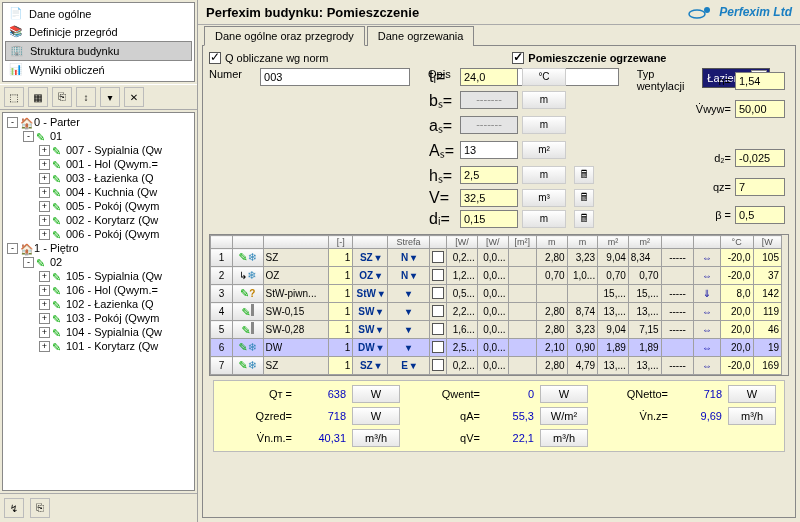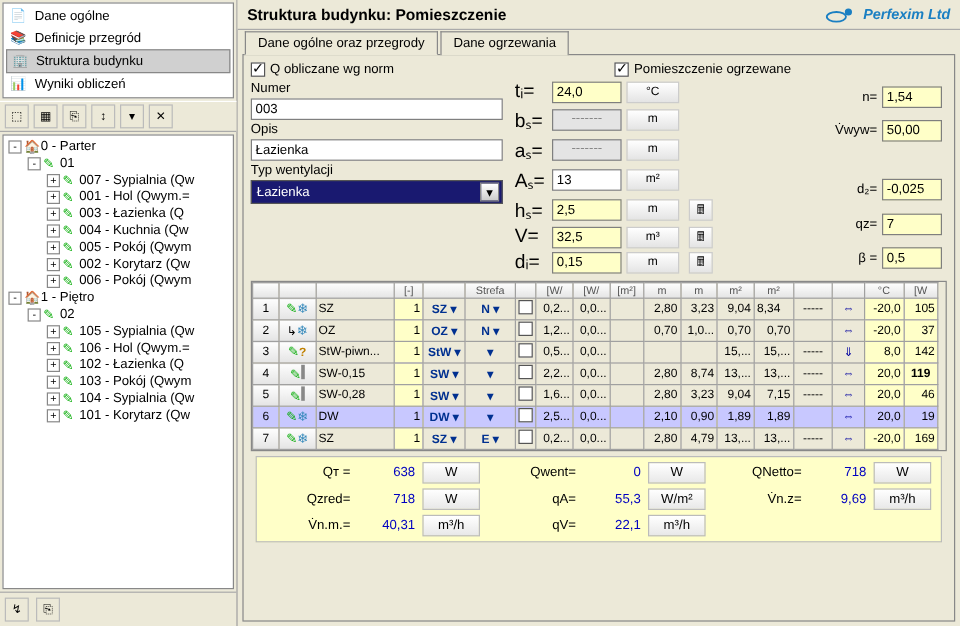--- a/index.html
+++ b/index.html
@@ -62,21 +62,21 @@
     background:#ece9d8; margin-right:2px; cursor:pointer;
     position:relative; top:1px;
   }
   .tab.active { background:#ece9d8; border-bottom:1px solid #ece9d8; z-index:2; }
   .tab-body {
     border:1px solid #888; margin:0 4px 4px 4px; padding:6px;
     flex:1; display:flex; flex-direction:column; overflow:hidden;
     background:#ece9d8;
   }
   .form-row { display:flex; gap:14px; }
-  .form-col { display:flex; flex-direction:column; gap:2px; }
+  .form-col { display:flex; gap:18px; }
   .chk { display:flex; align-items:center; gap:4px; }
   .lbl { font-size:11px; }
   .inp {
     background:#fff; border:1px solid #7f7f7f; height:18px; padding:1px 3px;
     font-size:11px;
   }
   .inp.yellow { background:#ffffc8; }
   .inp.gray { background:#e4e4e4; color:#888; text-align:center; }
   .unit-btn {
     width:44px; height:18px; border:1px solid #ccc;
@@ -265,42 +265,42 @@
       </div>
 
     <div class="left-bottom">
       <div class="tbtn">↯</div>
       <div class="tbtn">⎘</div>
     </div>
   </div>
 
   <div class="main">
     <div class="title-bar">
-      <span>Struktura budynku: Pomieszczenie</span>
+      <span>Perfexim budynku: Pomieszczenie</span>
       <span class="brand">
         <svg class="brand-logo" viewBox="0 0 28 16">
             <ellipse cx="10" cy="10" rx="8" ry="4" fill="none" stroke="#1a7fc2" stroke-width="1.5"></ellipse>
             <circle cx="20" cy="6" r="3" fill="#1a7fc2"></circle>
           </svg>
         <span>Perfexim Ltd</span>
       </span>
     </div>
 
     <div class="tabs">
       <div class="tab active">Dane ogólne oraz przegrody</div>
       <div class="tab">Dane ogrzewania</div>
     </div>
 
     <div class="tab-body">
       <div class="form-row" style="margin-bottom:4px;">
         <label class="chk">
           <span class="chkbox checked"></span>
           <span>Q obliczane wg norm</span>
         </label>
-        <label class="chk" style="margin-left:170px;">
+        <label class="chk" style="margin-left:170px;font-weight:bold;">
           <span class="chkbox checked"></span>
           <span>Pomieszczenie ogrzewane</span>
         </label>
       </div>
 
       <div style="display:flex; gap:10px;">
 
         <div class="form-col" style="width:210px;">
           <span class="lbl">Numer</span>
           <input class="inp" value="003" style="">
@@ -484,21 +484,21 @@
                 <td style="text-align: right;">2,2...</td>
                 <td style="text-align: right;">0,0...</td>
                 <td></td>
                 <td style="text-align: right;">2,80</td>
                 <td style="text-align: right;">8,74</td>
                 <td style="text-align: right;">13,...</td>
                 <td style="text-align: right;">13,...</td>
                 <td>-----</td>
                 <td><span class="swap">⇔</span></td>
                 <td class="yellow" style="text-align: right;">20,0</td>
-                <td class="yellow" style=" font-weight: bold;">119</td>
+                <td class="yellow" style="text-align: right;">119</td>
               </tr>
               <tr>
                 <td class="rowhdr">5</td>
                 <td class="rowhdr"><span class="pencil">✎</span><span class="vbar"></span></td>
                 <td style="text-align: left;">SW-0,28</td>
                 <td class="yellow" style="text-align: right;">1</td>
                 <td class="blue">SW ▾</td>
                 <td class="blue">▾</td>
                 <td><span class="chkbox"></span></td>
                 <td style="text-align: right;">1,6...</td>

